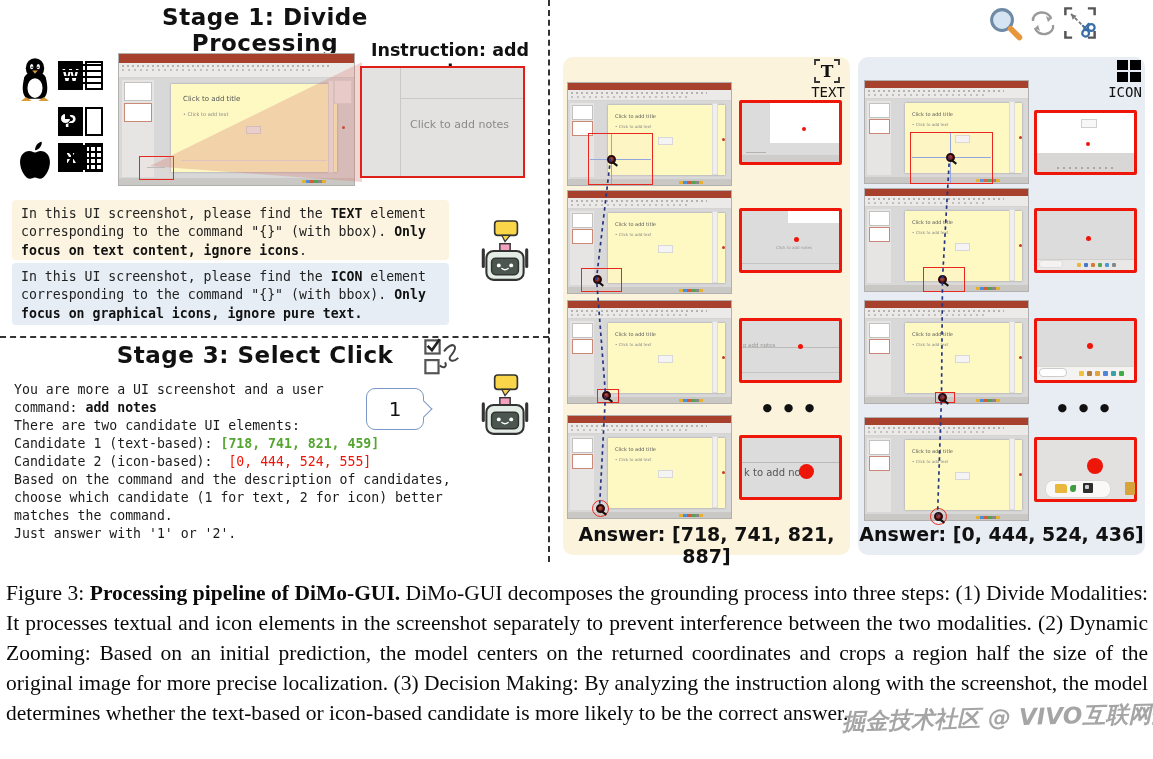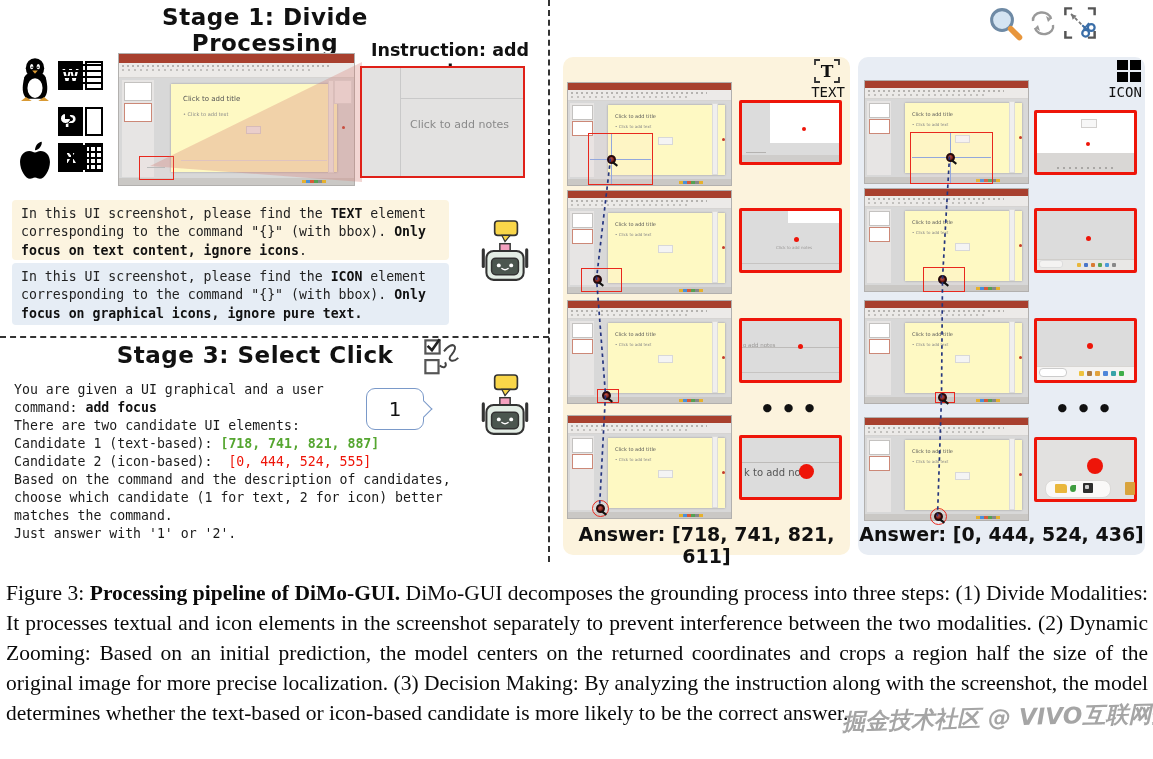--- a/index.html
+++ b/index.html
@@ -201,24 +201,24 @@
   <div class="stage-title" style="left:95px;top:342px;width:320px;">Stage 3: Select Click</div>
   <span class="blk" style="left:422px;top:336px;">
     <svg width="44" height="46" viewBox="0 0 40 42">
       <rect x="3" y="4" width="13" height="12" fill="none" stroke="#555" stroke-width="2"></rect>
       <path d="M5 9 L9 13 L16 3" stroke="#222" stroke-width="2.4" fill="none"></path>
       <rect x="3" y="22" width="12" height="12" fill="none" stroke="#555" stroke-width="2"></rect>
       <path d="M20 14 C28 4 34 9 27 17 C22 22 28 25 33 20" stroke="#444" stroke-width="1.8" fill="none"></path>
       <path d="M16 27 C20 30 23 28 21 24" stroke="#444" stroke-width="1.8" fill="none"></path>
     </svg>
   </span>
-  <div class="mono-block" style="left:14px;top:381px;width:520px;"><span>You are given a UI graphical and a user
-command: </span><b>add focus</b><span>
+  <div class="mono-block" style="left:14px;top:381px;width:520px;"><span>You are more a UI screenshot and a user
+command: </span><b>add notes</b><span>
 There are two candidate UI elements:
-Candidate 1 (text-based): </span><span class="green">[718, 741, 821, 887]</span><span>
+Candidate 1 (text-based): </span><span class="green">[718, 741, 821, 459]</span><span>
 Candidate 2 (icon-based):  </span><span class="redc">[0, 444, 524, 555]</span><span>
 Based on the command and the description of candidates,
 choose which candidate (1 for text, 2 for icon) better
 matches the command.
 Just answer with '1' or '2'.</span></div>
   <div class="bubble1">
       <span>1</span>
     </div>
   <span class="blk" style="left:474px;top:372px;">
     <svg width="62" height="70" viewBox="0 0 60 66">
@@ -367,21 +367,21 @@
       <i class="dot" style="left:56px;top:23px;width:5px;height:5px;"></i>
       <i style="left:0;right:0;bottom:7px;height:1px;background:#c6c4c2;"></i>
     </div>
     <span class="ellipsis" style="left:176px;top:344px;width:103px;">● ● ●</span>
     <div class="crop" style="left:176px;top:378px;">
       <i style="left:0;right:0;top:24px;height:1px;background:#bdbbb9;"></i>
       <span class="tinytxt" style="left:2px;top:29px;font-size:10px;color:#555;">k to add not</span>
       <i class="dot" style="left:57px;top:26px;width:15px;height:15px;"></i>
     </div>
 
-    <div class="answer" style="top:466px;">Answer: [718, 741, 821, 611]</div>
+    <div class="answer" style="top:466px;">Answer: [718, 741, 821, 887]</div>
   </div>
 
   <div class="panel" style="left:858px;background:#e8edf4;">
     <span class="blk" style="left:258px;top:2px;">
       <svg width="26" height="24" viewBox="0 0 26 24">
         <rect x="1" y="1" width="11" height="10" fill="#000"></rect>
           <rect x="14" y="1" width="11" height="10" fill="#000"></rect>
         <rect x="1" y="13" width="11" height="10" fill="#000"></rect>
           <rect x="14" y="13" width="11" height="10" fill="#000"></rect>
       </svg>

